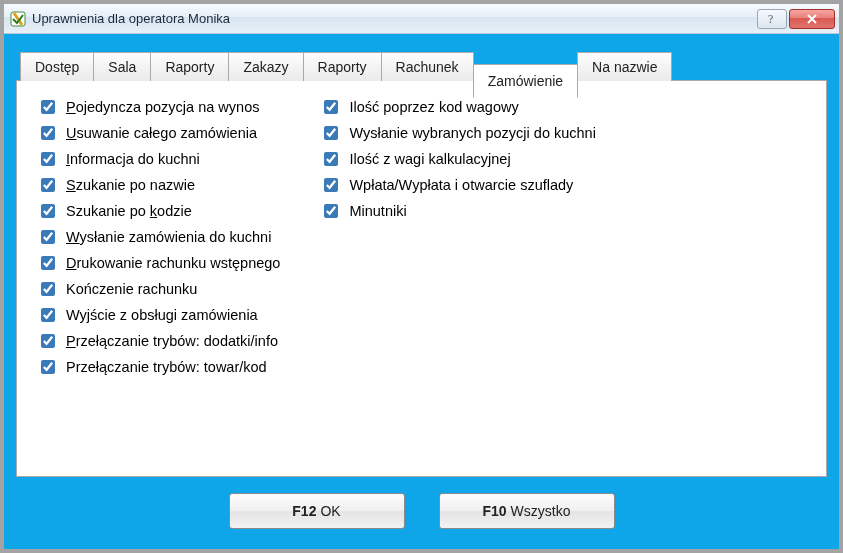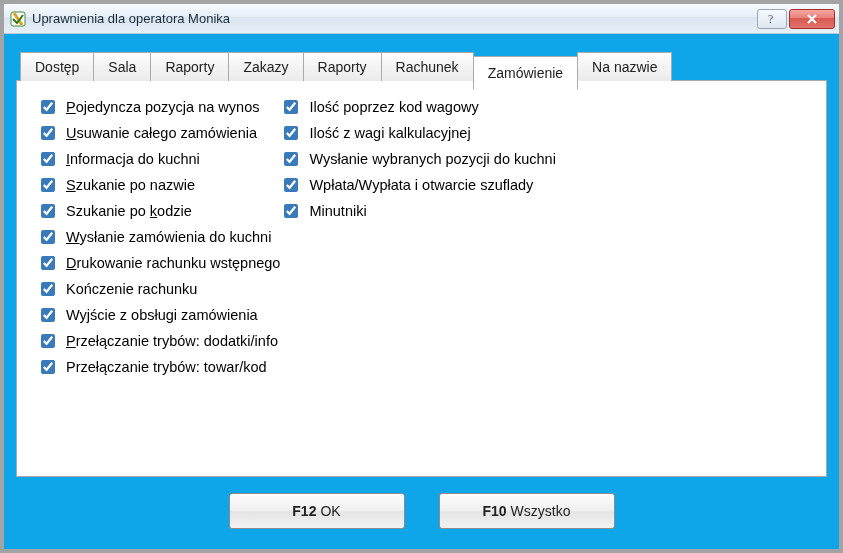--- a/index.html
+++ b/index.html
@@ -90,34 +90,35 @@
     margin-right: -1px;
     position: relative;
     top: 1px;
     cursor: default;
   }
   .tab.active {
     background: #fff;
     border-color: #aaa;
     padding-top: 8px;
     padding-bottom: 8px;
-    top: 10px;
+    top: 18px;
     z-index: 3;
     border-bottom: 1px solid #fff;
   }
   .tabpage {
     flex: 1;
     border: 1px solid #aaa;
     background: #fff;
     padding: 16px 20px;
     position: relative;
     z-index: 1;
   }
   .cols {
     display: flex;
+    gap: 40px;
   }
   .col {
     display: flex;
     flex-direction: column;
     gap: 6px;
   }
   .chk {
     display: flex;
     align-items: center;
     gap: 8px;
@@ -238,25 +239,25 @@
                 <span>Przełączanie trybów: towar/kod</span>
               </label>
             </div>
           <div class="col" id="col-right">
               <label class="chk">
                 <input type="checkbox" checked="" style="">
                 <span>Ilość poprzez kod wagowy</span>
               </label>
               <label class="chk">
                 <input type="checkbox" checked="" style="">
+                <span>Wysłanie wybranych pozycji do kuchni</span>
+              </label>
+              <label class="chk">
+                <input type="checkbox" checked="" style="">
                 <span>Ilość z wagi kalkulacyjnej</span>
-              </label>
-              <label class="chk">
-                <input type="checkbox" checked="" style="">
-                <span>Wysłanie wybranych pozycji do kuchni</span>
               </label>
               <label class="chk">
                 <input type="checkbox" checked="" style="">
                 <span>Wpłata/Wypłata i otwarcie szuflady</span>
               </label>
               <label class="chk">
                 <input type="checkbox" checked="" style="">
                 <span>Minutniki</span>
               </label>
             </div>

